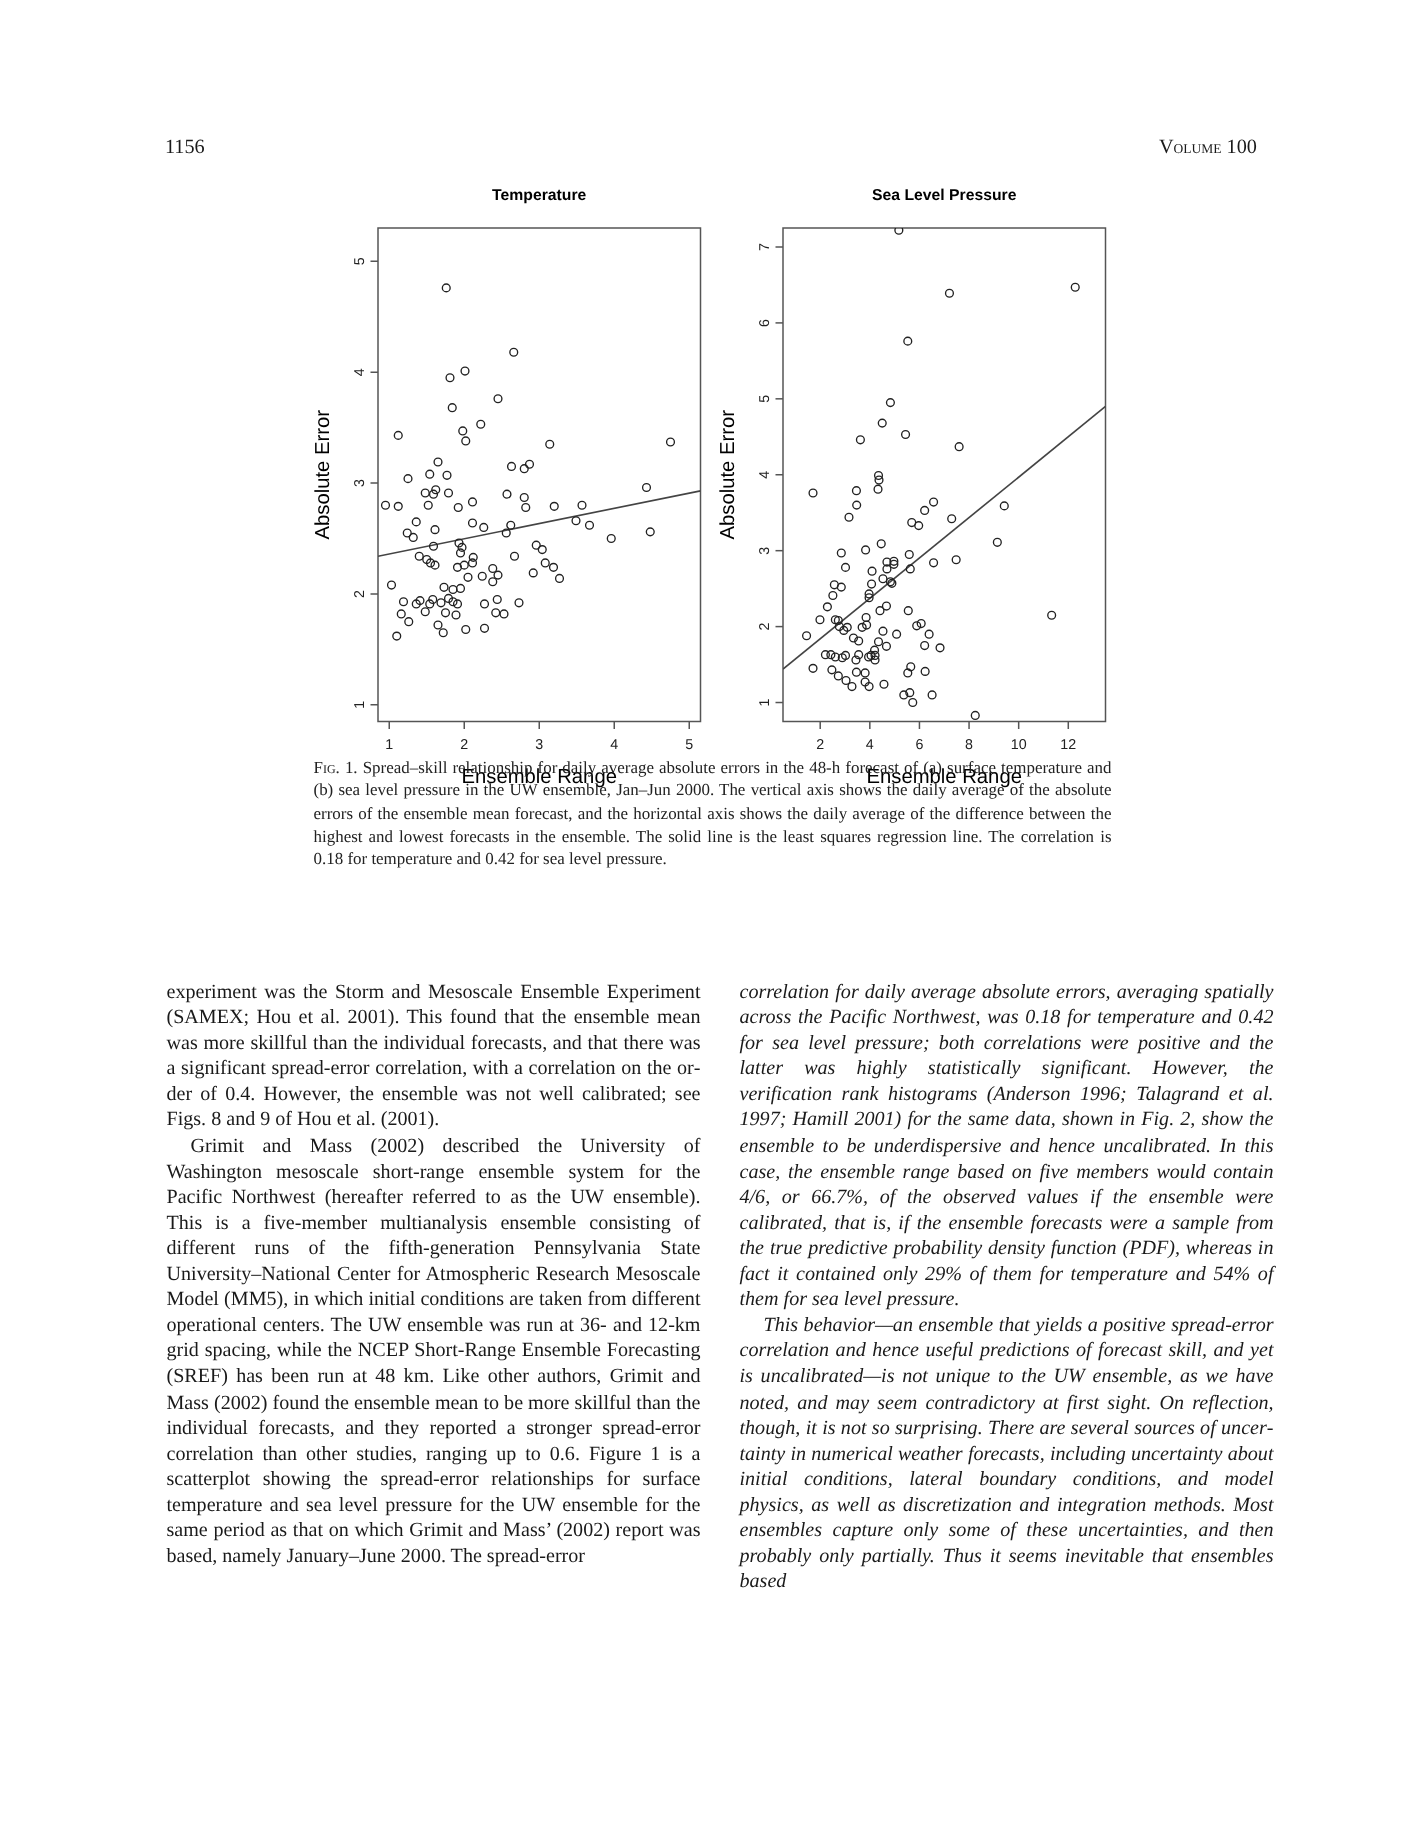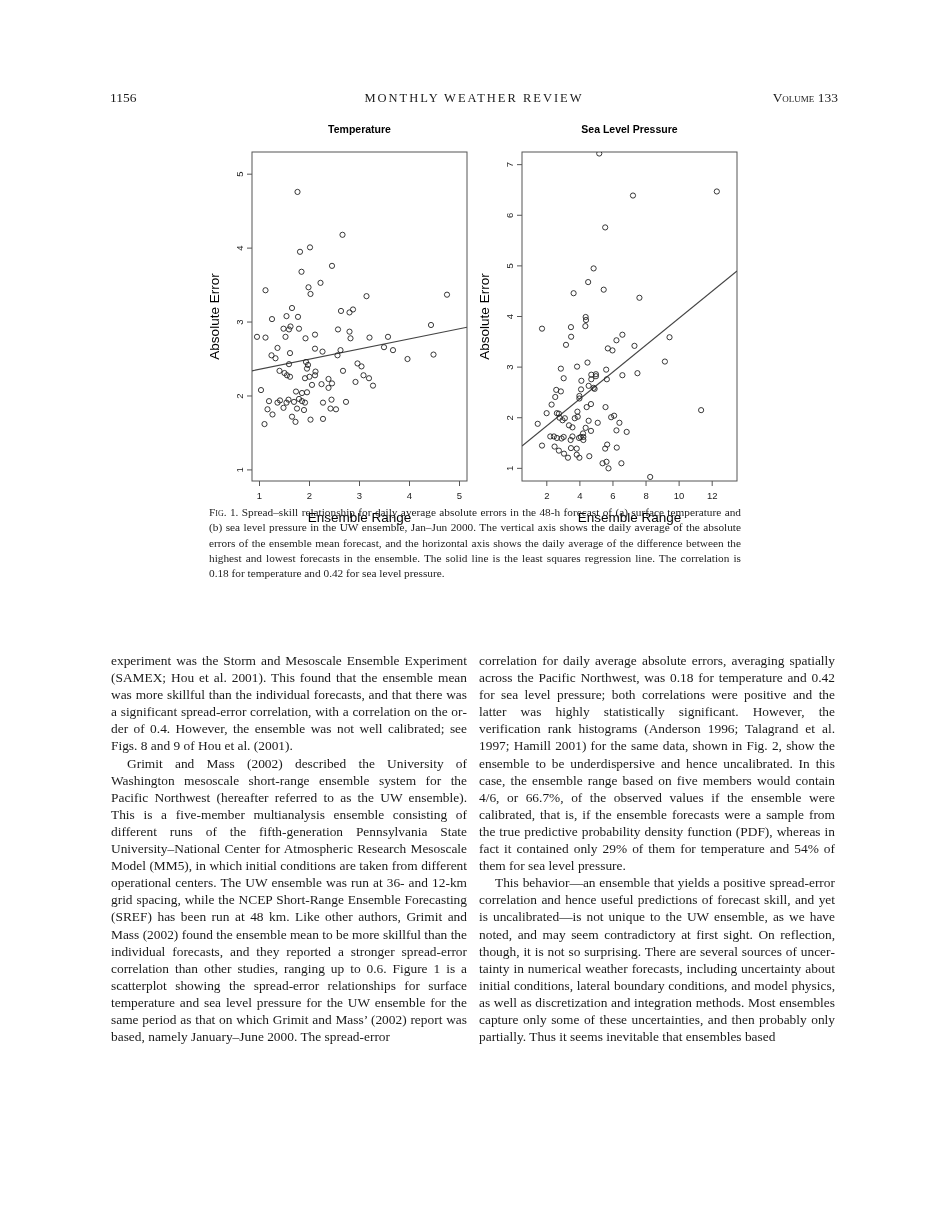--- a/index.html
+++ b/index.html
@@ -7,32 +7,31 @@
   .running-head { position: absolute; top: 90px; left: 110px; width: 728px; height: 20px; font-size: 13.5px; }
   .rh-left { position: absolute; left: 0; top: 0; }
   .rh-center { position: absolute; left: 0; width: 100%; text-align: center; letter-spacing: 2px; font-size: 12.5px; top: 1px; }
   .rh-right { position: absolute; right: 0; top: 0; font-variant: small-caps; }
   .figure { position: absolute; top: 118px; left: 195px; width: 560px; height: 415px; text-decoration: underline; }
   svg text { font-family: "Liberation Sans", "DejaVu Sans", sans-serif; }
   .caption { position: absolute; top: 505px; left: 209px; width: 532px; font-size: 11.3px; line-height: 15.3px; text-align: justify; color: #222; }
   .caption .fig-label { font-variant: small-caps; }
   .col { position: absolute; top: 652px; width: 356px; font-size: 13.4px; line-height: 17.1px; text-align: justify; color: #1a1a1a; hyphens: manual; }
   .col-left { left: 111px; }
-  .col-right { left: 479px; }
+  .col-right { left: 493px; font-style: italic; }
   .col p { margin: 0; text-indent: 0; }
   .col p.indent { text-indent: 16px; }
   .col p.noindent { text-indent: 0; }
 </style>
 </head>
 <body>
 
 <div class="running-head">
   <span class="rh-left">1156</span>
-  <span class="rh-center">MONTHLY WEATHER REVIEW</span>
-  <span class="rh-right">Volume 133</span>
+  <span class="rh-right">Volume 100</span>
 </div>
 
 <div class="figure">
   <svg id="fig-svg" width="560" height="415" viewBox="0 0 560 415">
     <g id="panel-0">
       <text class="ptitle" x="164.5" y="15" text-anchor="middle" font-size="10.5" font-weight="bold">Temperature</text>
       <text class="xlab" x="164.5" y="404" text-anchor="middle" font-size="13.5">Ensemble Range</text>
       <text class="ylab" x="24" y="198.5" text-anchor="middle" font-size="13.5" transform="rotate(-90 24 198.5)">Absolute Error</text>
     <rect x="57" y="34" width="215" height="329" fill="none" stroke="#555" stroke-width="1"></rect>
         <line x1="64.5" y1="363" x2="64.5" y2="368" stroke="#555" stroke-width="1"></line>

